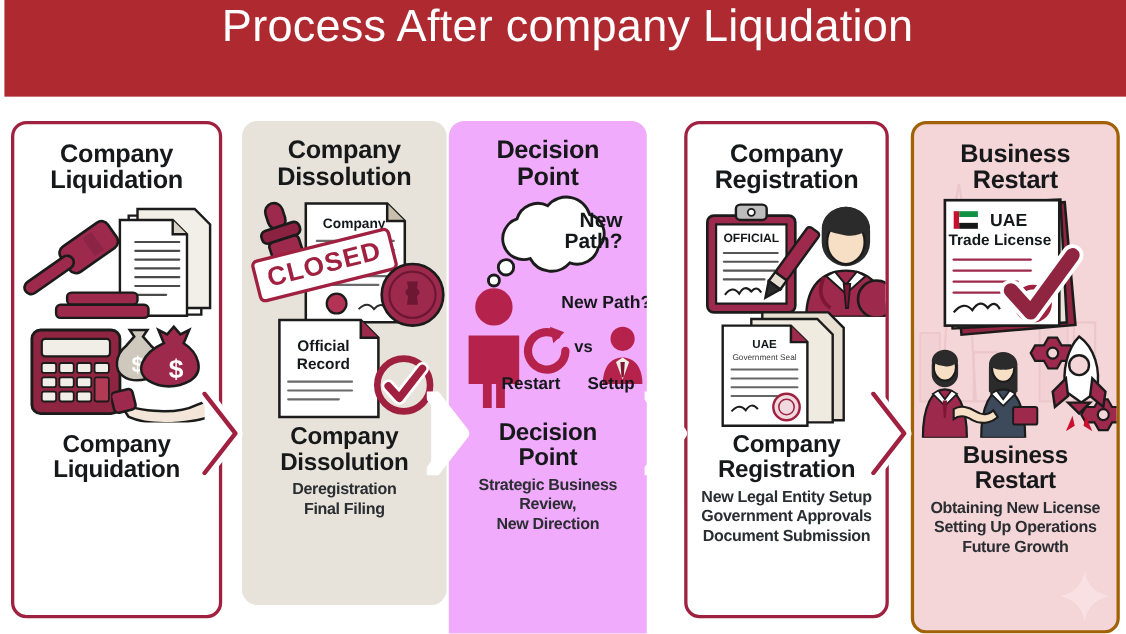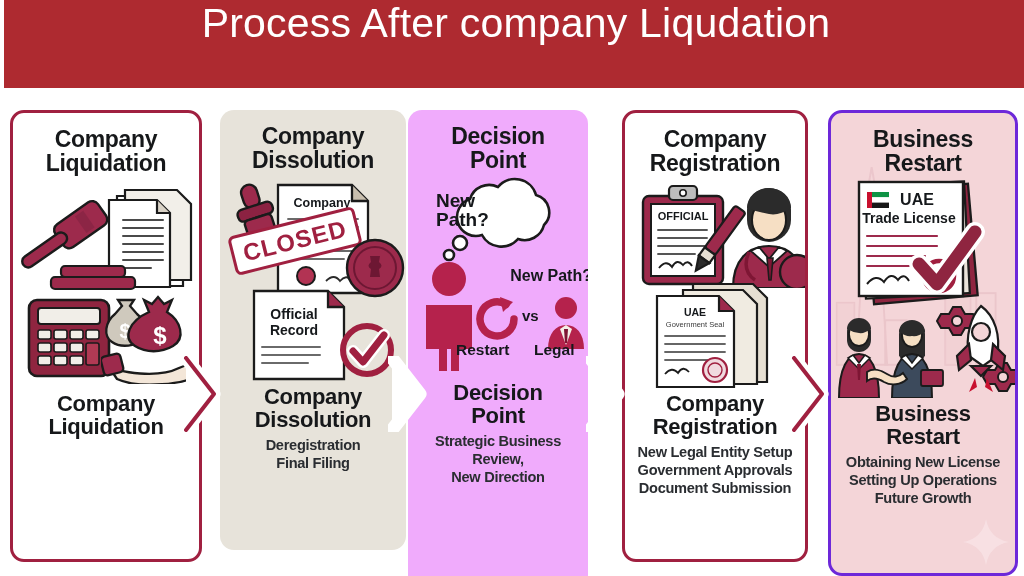--- a/index.html
+++ b/index.html
@@ -26,21 +26,21 @@
 
   .panel {
     position: absolute; top: 22px; border-radius: 14px; overflow: hidden;
   }
   .panel-inner { position: relative; width: 100%; height: 100%; padding: 10px 6px 8px; }
 
   .p1 { left: 10px;  width: 192px; height: 452px; background:#ffffff; border:3px solid #A02040; }
   .p2 { left: 220px; width: 186px; height: 440px; background:#E7E3DA; border:none; }
   .p3 { left: 408px; width: 180px; height: 564px; background:#f0abfc; border:none; }
   .p4 { left: 622px; width: 186px; height: 452px; background:#ffffff; border:3px solid #A02040; }
-  .p5 { left: 828px; width: 190px; height: 466px; background:#F4D5D8; border:3px solid #6d28d9; }
+  .p5 { left: 828px; width: 190px; height: 466px; background:#F4D5D8; border:3px solid #a16207; }
 
   .p-title, .p-subtitle {
     text-align: center; color: #16181a; font-weight: bold;
     line-height: 1.06; letter-spacing: -0.3px;
   }
   .p-title { font-size: 23px; margin-top: 4px; }
   .p-subtitle { font-size: 22px; }
   .p-desc {
     text-align: center; color: #2a2d31; font-size: 14.6px; font-weight: bold;
     line-height: 1.22; margin-top: 6px; letter-spacing: -0.3px;
@@ -237,21 +237,21 @@
         <div class="art" style="height:206px;margin-top:2px;">
 
           <svg width="130" height="92" viewBox="0 0 130 92" style="position:absolute;left:22px;top:2px;">
             <g fill="#ffffff" stroke="#1b1b1b" stroke-width="2.6">
               <path d="M34 22 a20 20 0 0 1 28 -12 a22 22 0 0 1 38 8 a18 18 0 0 1 8 30 a20 20 0 0 1 -26 14
                        a22 22 0 0 1 -36 -4 a18 18 0 0 1 -12 -36z"></path>
               <circle cx="24" cy="66" r="7"></circle>
               <circle cx="13" cy="78" r="5"></circle>
             </g>
           </svg>
-          <div style="position:absolute;left:22px;top:16px;width:130px;text-align:left;line-height:1.02;
+          <div style="position:absolute;left:22px;top:16px;width:130px;text-align:right;line-height:1.02;
                       font-size:19px;font-weight:bold;color:#15181b;">
             <div>New</div>
             <div>Path?</div>
           </div>
 
           <svg width="62" height="110" viewBox="0 0 62 110" style="position:absolute;left:4px;top:86px;">
             <circle cx="31" cy="18" r="17" fill="#B5224C"></circle>
             <path d="M8 44 h46 v44 h-13 v22 h-8 v-22 h-4 v22 h-8 v-22 h-13z" fill="#B5224C"></path>
           </svg>
 
@@ -265,21 +265,21 @@
           <div style="position:absolute;left:108px;top:132px;font-size:15px;font-weight:bold;color:#15181b;">vs</div>
 
           <svg width="48" height="54" viewBox="0 0 48 54" style="position:absolute;left:128px;top:120px;">
             <circle cx="24" cy="13" r="11" fill="#B5224C"></circle>
             <path d="M6 54 c0 -16 8 -24 18 -24 c10 0 18 8 18 24z" fill="#B5224C"></path>
             <path d="M24 30 l-6 4 l6 16 l6 -16z" fill="#F3EFE7"></path>
             <path d="M22 34 h4 l-1 14 h-2z" fill="#7e1634"></path>
           </svg>
 
           <div style="position:absolute;left:42px;top:166px;font-size:15.5px;font-weight:bold;color:#15181b;">Restart</div>
-          <div style="position:absolute;left:120px;top:166px;font-size:15.5px;font-weight:bold;color:#15181b;">Legal</div>
+          <div style="position:absolute;left:120px;top:166px;font-size:15.5px;font-weight:bold;color:#15181b;">Setup</div>
         </div>
 
         <div class="p-subtitle">
           <div>Decision</div>
           <div>Point</div>
         </div>
         <div class="p-desc">
           <div>Strategic Business</div>
           <div>Review,</div>
           <div>New Direction</div>

